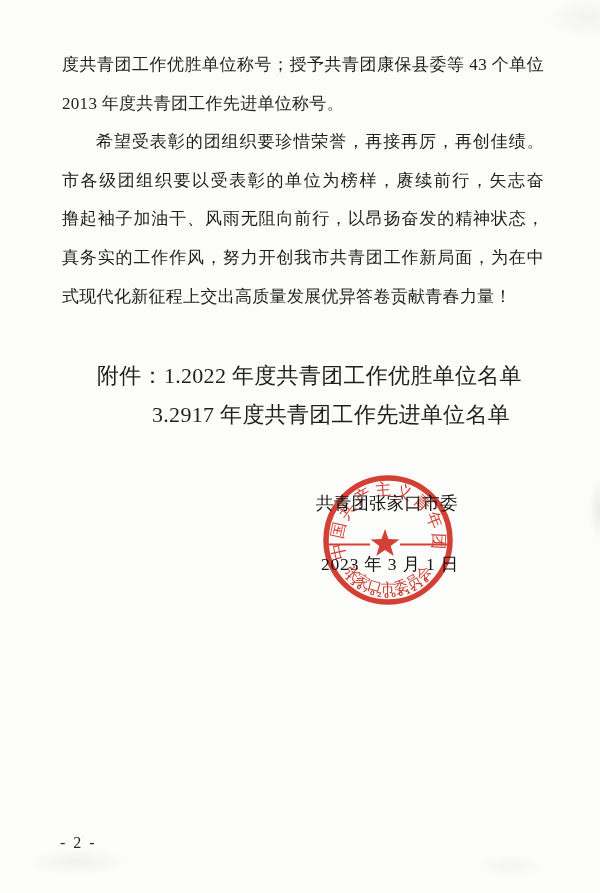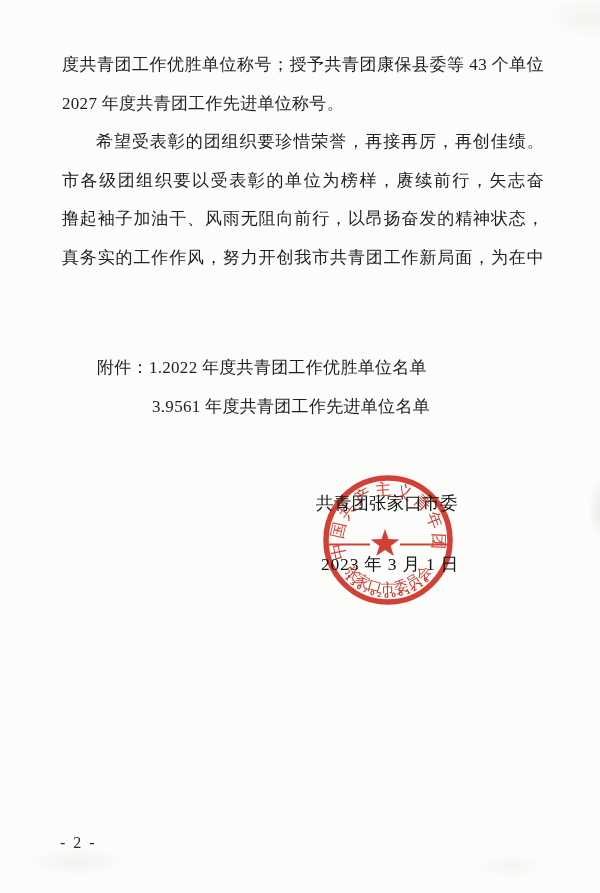--- a/index.html
+++ b/index.html
@@ -22,22 +22,22 @@
     font-size:17px; line-height:38.6px; letter-spacing:0.3px;
   }
   .line { height:38.6px; overflow:hidden; white-space:nowrap; }
   .line.fill {
     white-space:normal;
     text-align:justify;
     text-align-last:justify;
   }
   .line.indent { padding-left:34px; box-sizing:border-box; }
   .attachments {
-    position:absolute; left:97px; top:349px;
-    font-size:17px; line-height:38.6px; letter-spacing:0.3px;
+    position:absolute; left:97px; top:357px;
+    font-size:22px; line-height:38.6px; letter-spacing:0.3px;
   }
   .att2 { padding-left:55px; }
   .seal-wrap {
     position:absolute; left:308px; top:460px; width:160px; height:160px;
     z-index:2; opacity:0.93;
   }
   .issuer {
     position:absolute; left:316px; top:491px;
     font-size:17.5px; letter-spacing:0.2px; z-index:3; color:#141414;
     white-space:nowrap;
@@ -53,30 +53,31 @@
     font-size:16px; letter-spacing:2px; color:#2a2a2a;
   }
 </style>
 </head>
 <body>
 
 <div class="page">
 
   <div class="doc-body">
     <div class="line fill">度共青团工作优胜单位称号；授予共青团康保县委等 43 个单位</div>
-    <div class="line">2027 年度共青团工作先进单位称号。</div>
+    <div class="line">2013 年度共青团工作先进单位称号。</div>
     <div class="line fill indent">希望受表彰的团组织要珍惜荣誉，再接再厉，再创佳绩。全</div>
     <div class="line fill">市各级团组织要以受表彰的单位为榜样，赓续前行，矢志奋斗，</div>
     <div class="line fill">撸起袖子加油干、风雨无阻向前行，以昂扬奋发的精神状态，求</div>
     <div class="line fill">真务实的工作作风，努力开创我市共青团工作新局面，为在中国</div>
+    <div class="line">式现代化新征程上交出高质量发展优异答卷贡献青春力量！</div>
   </div>
 
   <div class="attachments">
     <div class="line">附件：1.2022 年度共青团工作优胜单位名单</div>
-    <div class="line att2">3.9561 年度共青团工作先进单位名单</div>
+    <div class="line att2">3.2917 年度共青团工作先进单位名单</div>
   </div>
 
   <svg class="seal-wrap" width="160" height="160" viewBox="0 0 160 160" xmlns="http://www.w3.org/2000/svg">
     <defs>
       <path id="sealTopArc" d="M 37.7 95.4 A 45 45 0 1 1 122.3 95.4" fill="none"></path>
       <path id="sealBotArc" d="M 36.6 110.4 A 53 53 0 0 0 123.4 110.4" fill="none"></path>
       <path id="sealSerialArc" d="M 32.9 113 A 57.5 57.5 0 0 0 127.1 113" fill="none"></path>
     </defs>
     <circle cx="80" cy="80" r="62" fill="none" stroke-width="5.5" stroke="#d03228"></circle>
     <polygon points="77,69 73.5,79.1 62.7,79.4 71.3,85.9 68.2,96.1 77,90 85.8,96.1 82.7,85.9 91.3,79.4 80.5,79.1" fill="#d03228"></polygon>

